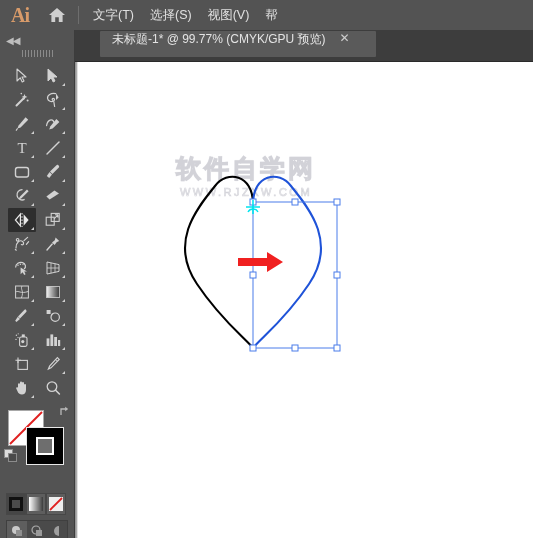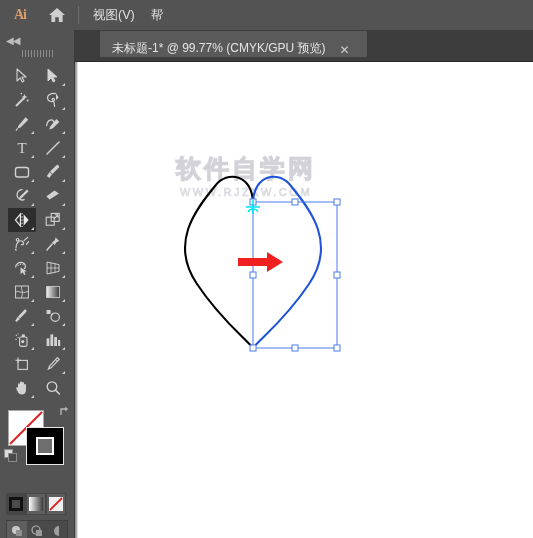--- a/index.html
+++ b/index.html
@@ -11,40 +11,40 @@
   }
   #app { position:relative; width:533px; height:538px; }
 
   
   .menubar {
     position:absolute; left:0; top:0; width:533px; height:30px;
     background:#535353; display:flex; align-items:center;
   }
   .ai-logo {
     width:40px; height:30px; display:flex; align-items:center; justify-content:center;
-    color:#d89b6a; font-size:14px; font-weight:bold; letter-spacing:-1px;
+    color:#d89b6a; font-size:20px; font-weight:bold; letter-spacing:-1px;
     font-family:"Liberation Serif","DejaVu Serif",serif;
   }
   .home-icon { width:34px; height:30px; display:flex; align-items:center; justify-content:center; }
   .menubar .divider { width:1px; height:18px; background:#6e6e6e; margin:0 6px 0 4px; }
   .menu-items { display:flex; align-items:center; height:30px; }
   .menu-item {
     padding:0 8px; height:30px; line-height:30px; font-size:12.5px;
     color:#e0e0e0; white-space:nowrap; cursor:default;
   }
 
   
   .tabbar {
     position:absolute; left:75px; top:30px; width:458px; height:32px;
     background:#3d3d3d; border-bottom:1px solid #2a2a2a;
   }
   .doc-tab {
     position:absolute; left:25px; top:1px; height:26px;
-    background:#5a5a5a; display:flex; align-items:flex-end;
-    padding:0 15px 0 12px; border-radius:1px;
+    background:#5a5a5a; display:flex; align-items:flex-start;
+    padding:0 24px 0 12px; border-radius:1px;
   }
   .doc-tab-label { font-size:12px; color:#e3e3e3; white-space:nowrap; }
   .tab-close {
     margin-left:12px; width:14px; height:14px; display:flex;
     align-items:center; justify-content:center; color:#cfcfcf;
     font-size:12px; line-height:1;
   }
 
   
   .toolpanel {
@@ -140,20 +140,22 @@
 
   <div class="menubar">
     <div class="ai-logo">Ai</div>
     <div class="home-icon">
       <svg width="20" height="20" viewBox="0 0 20 20">
         <path d="M10 3 L18 10 L15.6 10 L15.6 17 L11.8 17 L11.8 12.2 L8.2 12.2 L8.2 17 L4.4 17 L4.4 10 L2 10 Z" fill="#cfcfcf"></path>
       </svg>
     </div>
     <div class="divider"></div>
     <div class="menu-items">
+      <div class="menu-item">文字(T)</div>
+      <div class="menu-item">选择(S)</div>
       <div class="menu-item">视图(V)</div>
       <div class="menu-item">帮</div>
     </div>
   </div>
 
   <div class="tabbar">
     <div class="doc-tab">
       <span class="doc-tab-label">未标题-1* @ 99.77% (CMYK/GPU 预览)</span>
       <span class="tab-close">✕</span>
     </div>

